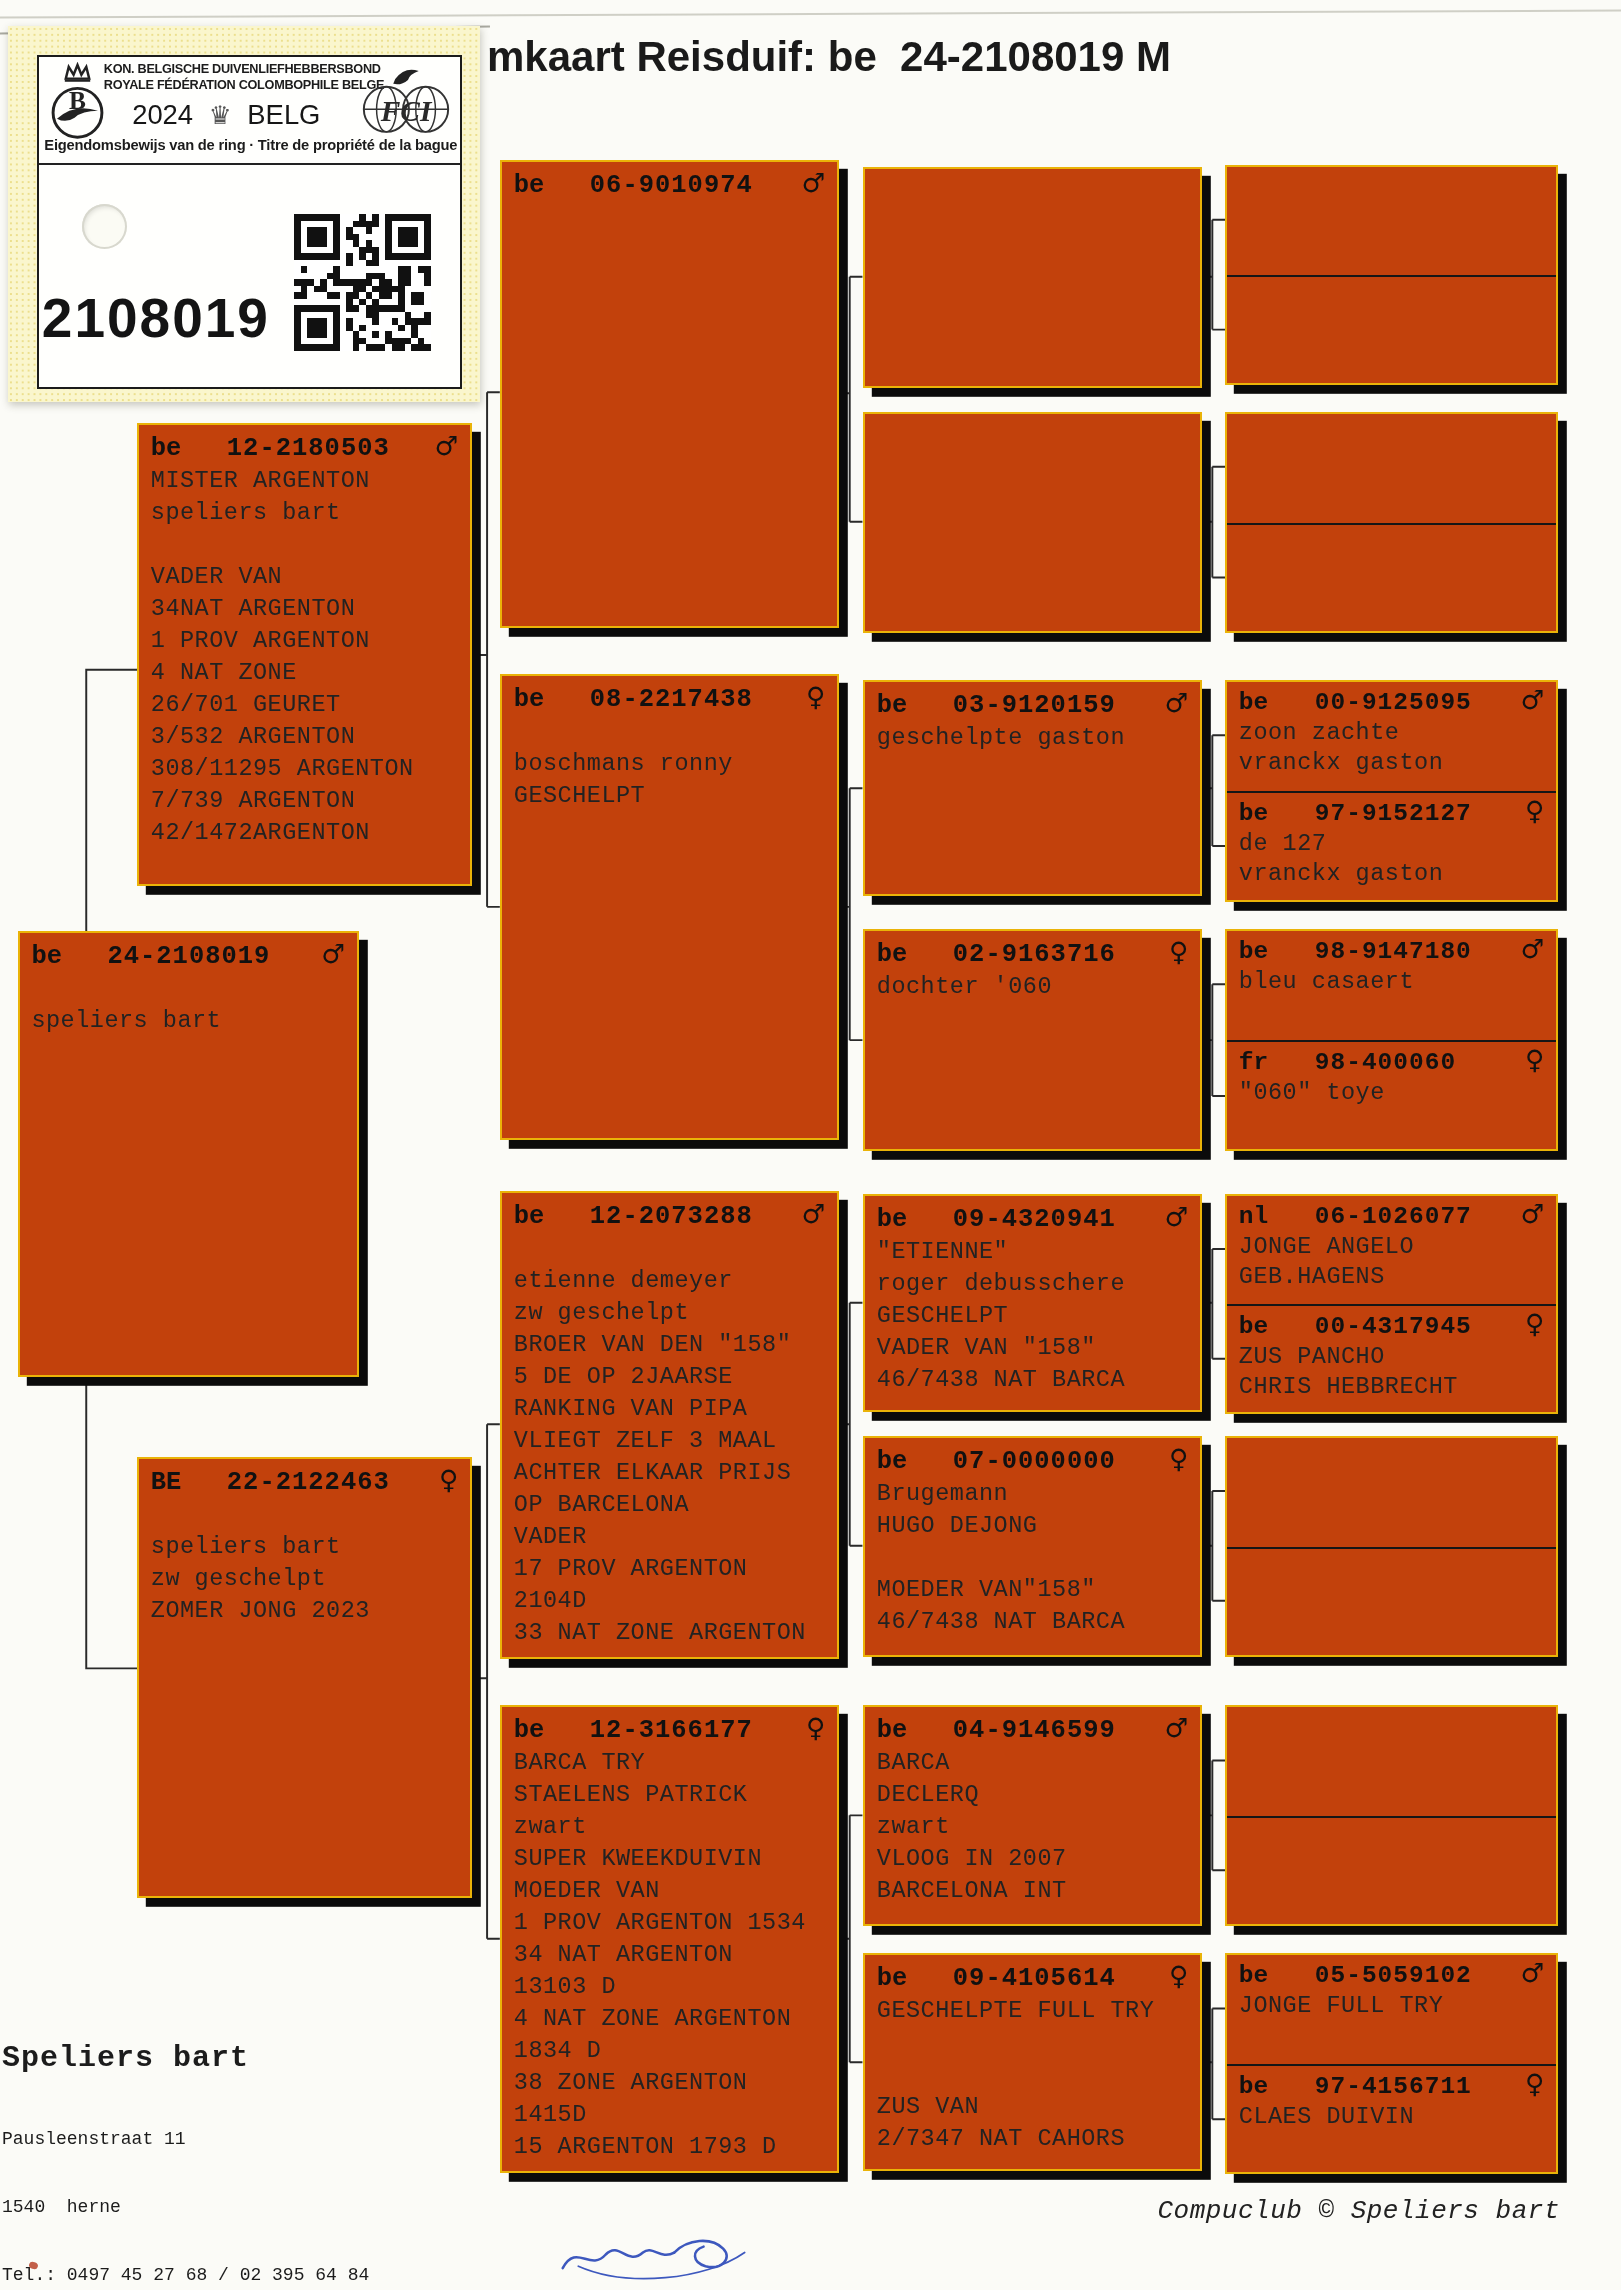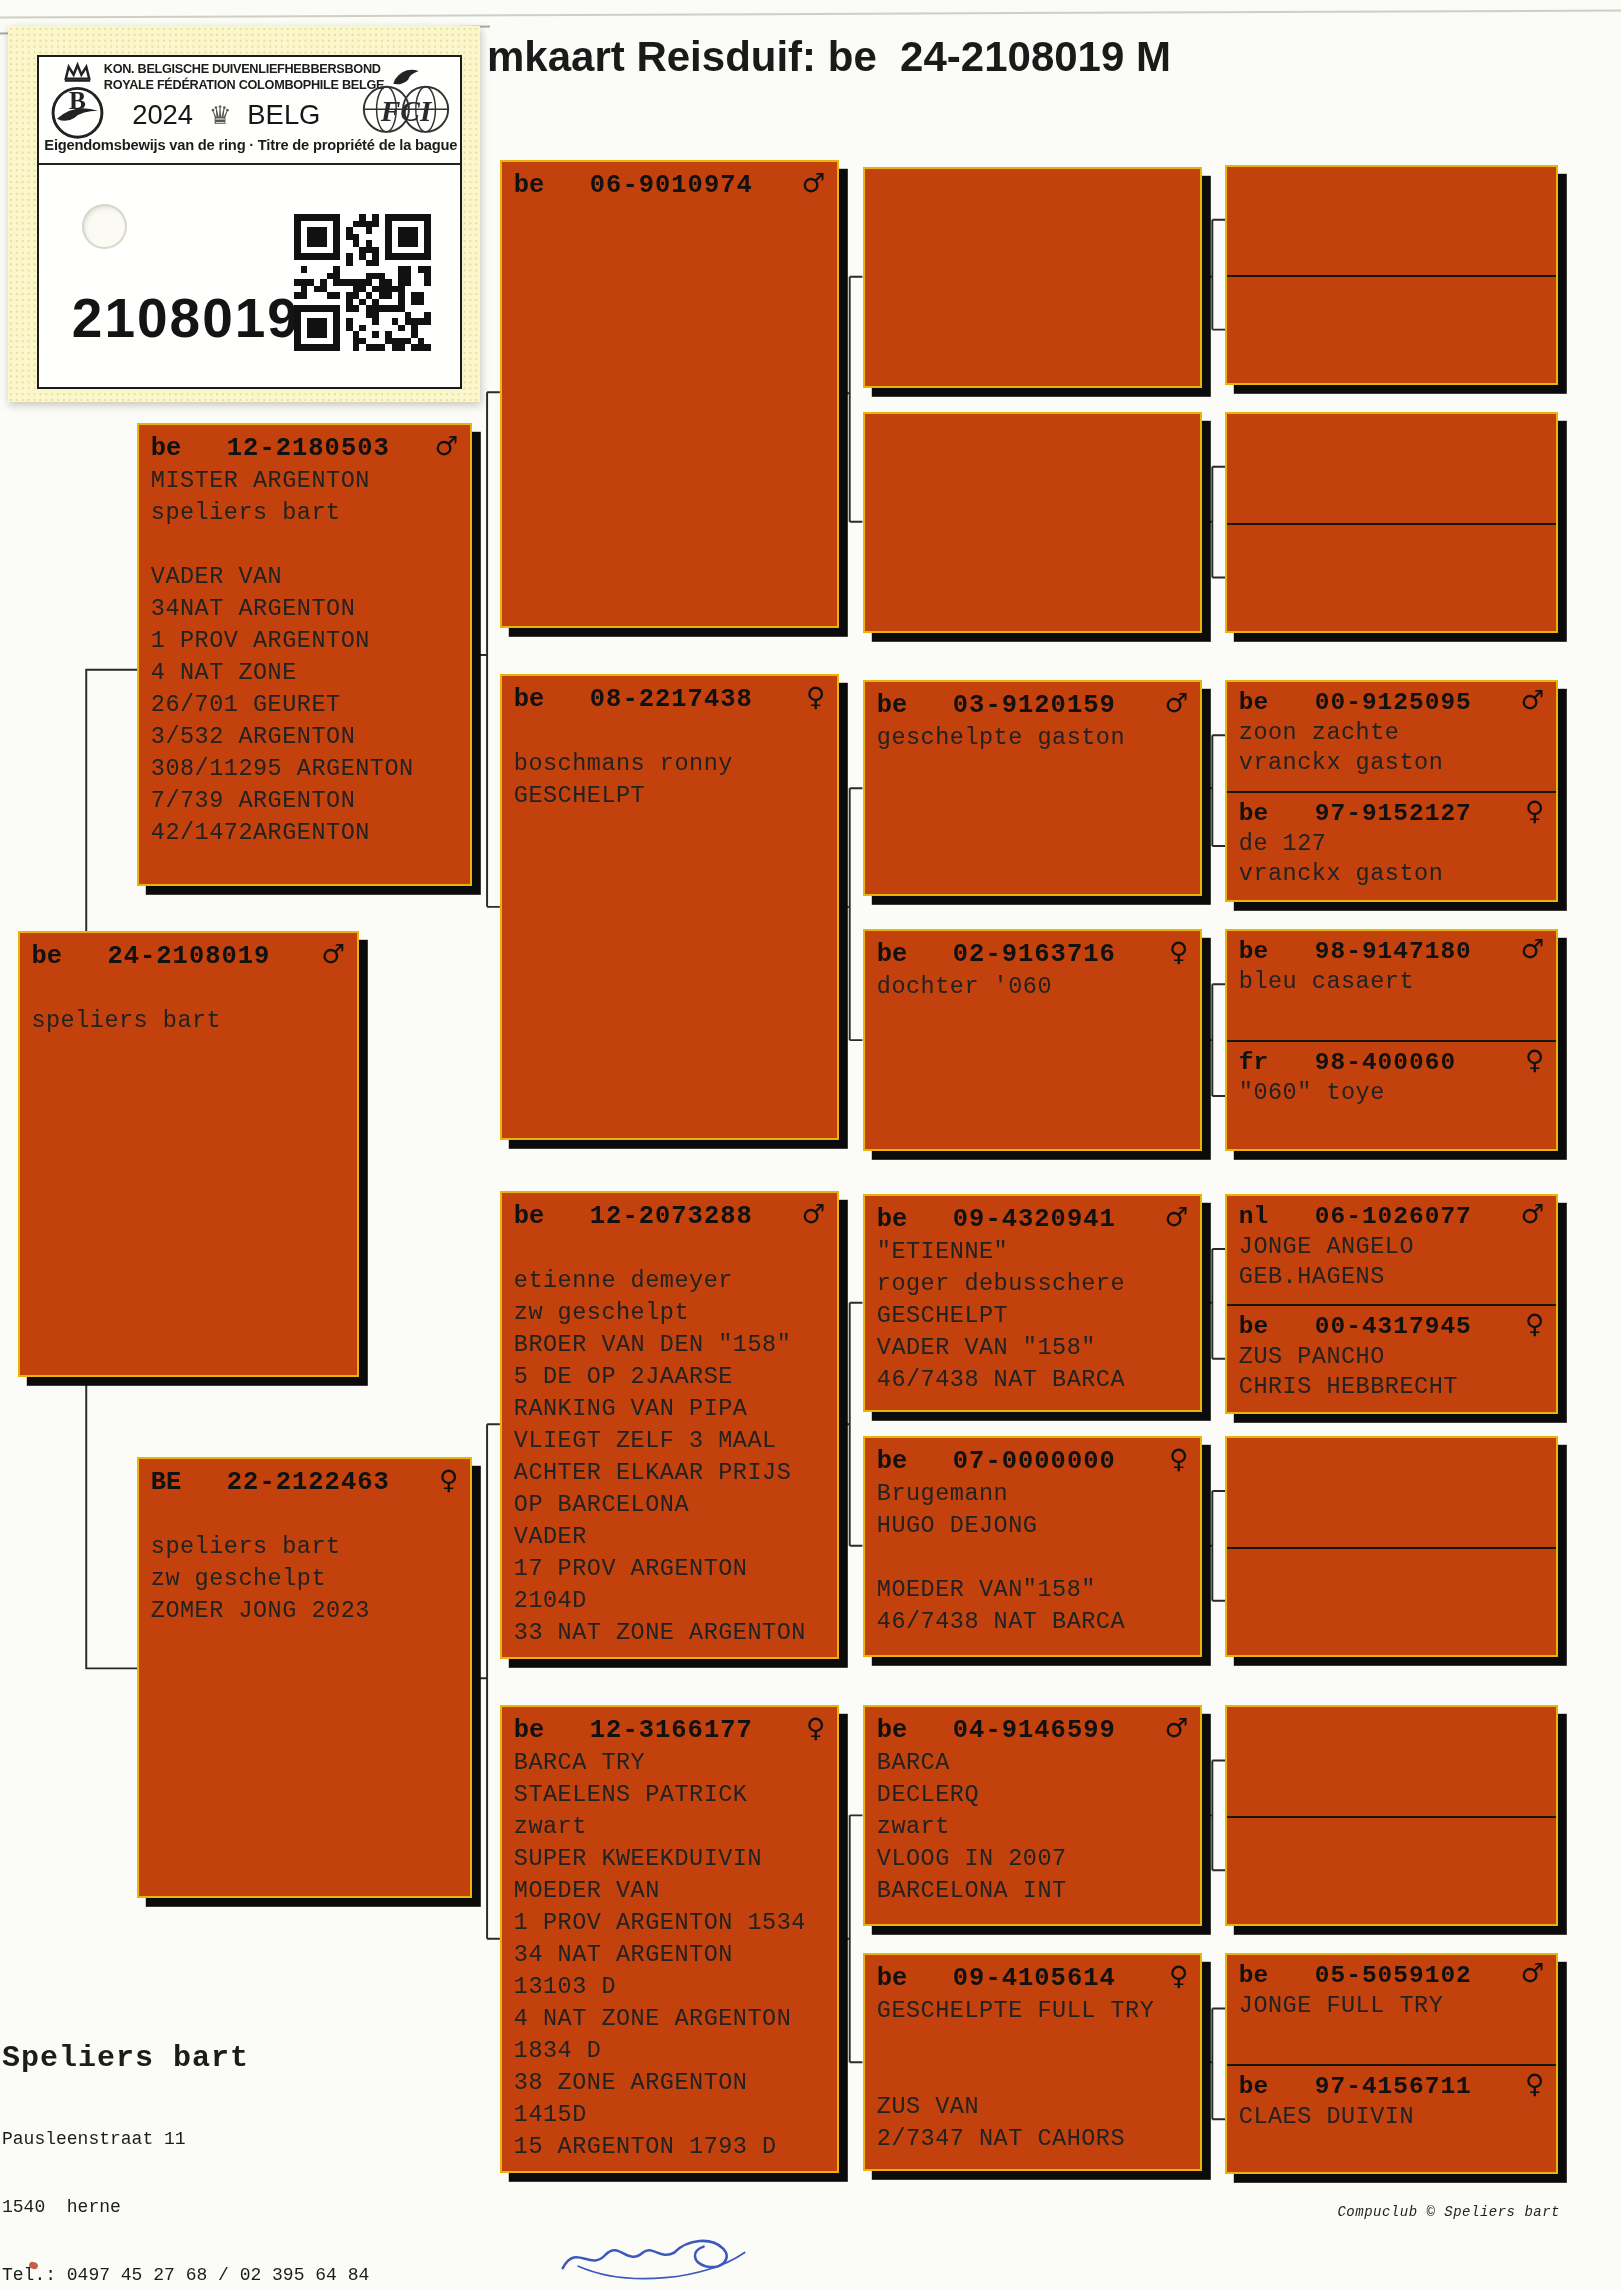--- a/index.html
+++ b/index.html
@@ -25,21 +25,21 @@
   .fed-line{font-size:12.7px;font-weight:bold;letter-spacing:-0.3px;line-height:15.7px;white-space:nowrap;}
   .year-row{display:flex;justify-content:center;align-items:center;gap:15.7px;margin-top:4.9px;
             font-size:27.4px;font-weight:normal;color:#161616;}
   .crown-glyph{font-size:25.5px;color:#555;font-family:"DejaVu Sans",sans-serif;}
   .card-subtitle{position:absolute;left:2px;top:80px;width:420px;text-align:center;
             font-size:14.7px;font-weight:bold;letter-spacing:-0.2px;color:#1c1c1c;white-space:nowrap;}
   .logo-left{position:absolute;left:9.8px;top:5.9px;}
   .logo-right{position:absolute;right:3.9px;top:7.8px;}
   .hole{position:absolute;left:43px;top:147px;width:45px;height:45px;border-radius:50%;
         background:#fbfbf4;box-shadow:inset 0 0 0 2px #d8d8ce, inset 2px 2.9px 4.9px rgba(0,0,0,.13);}
-  .ring-big{position:absolute;left:33px;top:229px;font-weight:bold;font-size:55px;letter-spacing:2px;color:#141414;}
+  .ring-big{position:absolute;left:3px;top:229px;font-weight:bold;font-size:55px;letter-spacing:2px;color:#141414;}
   .qr{position:absolute;left:255px;top:157px;}
 
   
   .pbox,.pair{position:absolute;background:#c2410c;border:2px solid #eab308;box-sizing:border-box;
         box-shadow:8.8px 8.8px 0 #0b0b0b;z-index:2;font-family:"Liberation Mono",monospace;color:#222;}
   .pbox{padding:3.9px 7.8px 0 11.8px;}
   .half{height:50%;box-sizing:border-box;padding:2px 7.8px 0 11.8px;}
   .half + .half{border-top:2.9px solid #161616;}
   .bx-head{display:flex;align-items:baseline;font-weight:bold;font-size:25.5px;line-height:33px;color:#111;}
   .half .bx-head{font-size:24.5px;line-height:31px;}
@@ -52,21 +52,21 @@
   
   .connectors{position:absolute;left:0;top:0;z-index:1;}
 
   
   .owner{position:absolute;left:2px;top:2005px;z-index:1;font-family:"Liberation Mono",monospace;
          color:#1c1c1c;white-space:pre;}
   .owner-name{font-size:30px;font-weight:bold;letter-spacing:1px;margin-bottom:11.8px;}
   .owner-line{font-size:18px;line-height:32px;}
 
   .credit{position:absolute;right:61px;top:2196px;font-family:"Liberation Mono",monospace;font-style:italic;
-          font-size:14px;letter-spacing:0.5px;color:#222;z-index:2;margin-top:8px;}
+          font-size:26px;letter-spacing:0.5px;color:#222;z-index:2;}
 
   .sig{position:absolute;left:549px;top:2217px;z-index:3;}
 </style>
 </head>
 <body>
 
 <div class="page">
 
   <div class="scan-line1"></div>
   <div class="scan-line2"></div>

